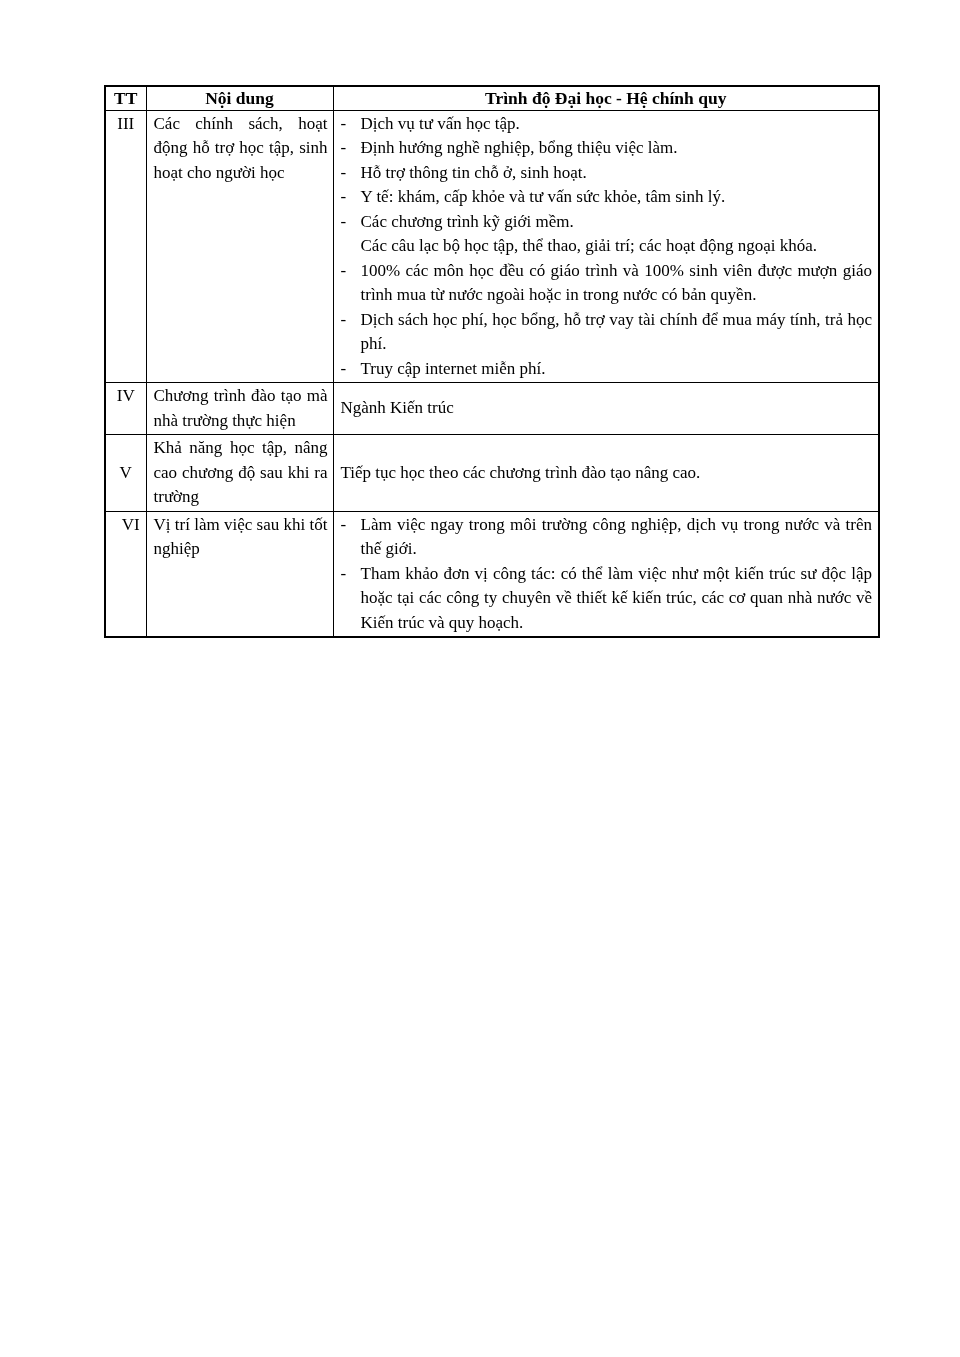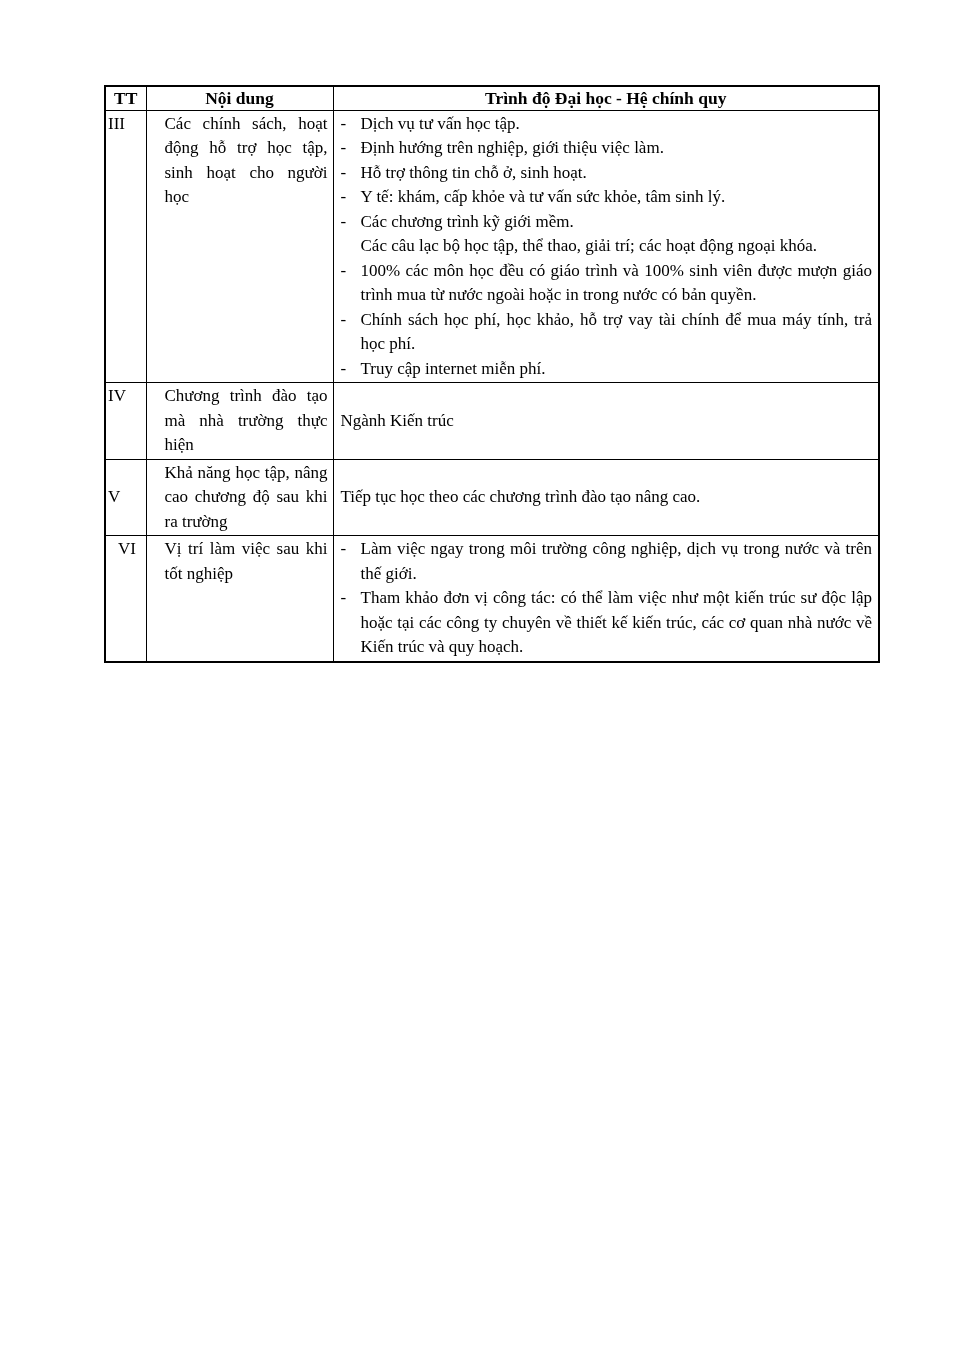--- a/index.html
+++ b/index.html
@@ -38,25 +38,26 @@
     vertical-align: middle;
     line-height: 22px;
     height: 24px;
     padding: 0 2px;
   }
   .doc-table td {
     font-size: 17px;
     line-height: 24.5px;
   }
   .cell-tt {
+    text-align: center;
     padding: 1px 2px;
   }
   .cell-noidung {
     text-align: justify;
-    padding: 1px 5px 1px 18px;
+    padding: 1px 5px 1px 7px;
   }
   .cell-content {
     padding: 1px 6px 1px 7px;
   }
   .bullet-item {
     display: flex;
     align-items: flex-start;
   }
   .bullet-dash {
     flex: 0 0 20px;
@@ -102,21 +103,21 @@
         <tr>
           <td class="cell-tt" style="vertical-align: top;">III</td>
           <td class="cell-noidung">Các chính sách, hoạt động hỗ trợ học tập, sinh hoạt cho người học</td>
           <td class="cell-content" style="vertical-align: top;">
             <div class="bullet-item">
               <span class="bullet-dash">-</span>
               <span class="bullet-text">Dịch vụ tư vấn học tập.</span>
             </div>
             <div class="bullet-item">
               <span class="bullet-dash">-</span>
-              <span class="bullet-text">Định hướng trên nghiệp, giới thiệu việc làm.</span>
+              <span class="bullet-text">Định hướng nghề nghiệp, bổng thiệu việc làm.</span>
             </div>
             <div class="bullet-item">
               <span class="bullet-dash">-</span>
               <span class="bullet-text">Hỗ trợ thông tin chỗ ở, sinh hoạt.</span>
             </div>
             <div class="bullet-item">
               <span class="bullet-dash">-</span>
               <span class="bullet-text">Y tế: khám, cấp khỏe và tư vấn sức khỏe, tâm sinh lý.</span>
             </div>
             <div class="bullet-item">
@@ -126,21 +127,21 @@
             <div class="bullet-item">
               <span class="bullet-dash"></span>
               <span class="bullet-text">Các câu lạc bộ học tập, thể thao, giải trí; các hoạt động ngoại khóa.</span>
             </div>
             <div class="bullet-item">
               <span class="bullet-dash">-</span>
               <span class="bullet-text">100% các môn học đều có giáo trình và 100% sinh viên được mượn giáo trình mua từ nước ngoài hoặc in trong nước có bản quyền.</span>
             </div>
             <div class="bullet-item">
               <span class="bullet-dash">-</span>
-              <span class="bullet-text">Chính sách học phí, học khảo, hỗ trợ vay tài chính để mua máy tính, trả học phí.</span>
+              <span class="bullet-text">Dịch sách học phí, học bổng, hỗ trợ vay tài chính để mua máy tính, trả học phí.</span>
             </div>
             <div class="bullet-item">
               <span class="bullet-dash">-</span>
               <span class="bullet-text">Truy cập internet miễn phí.</span>
             </div>
           </td>
         </tr>
         <tr>
           <td class="cell-tt" style="vertical-align: top;">IV</td>
           <td class="cell-noidung">Chương trình đào tạo mà nhà trường thực hiện</td>

